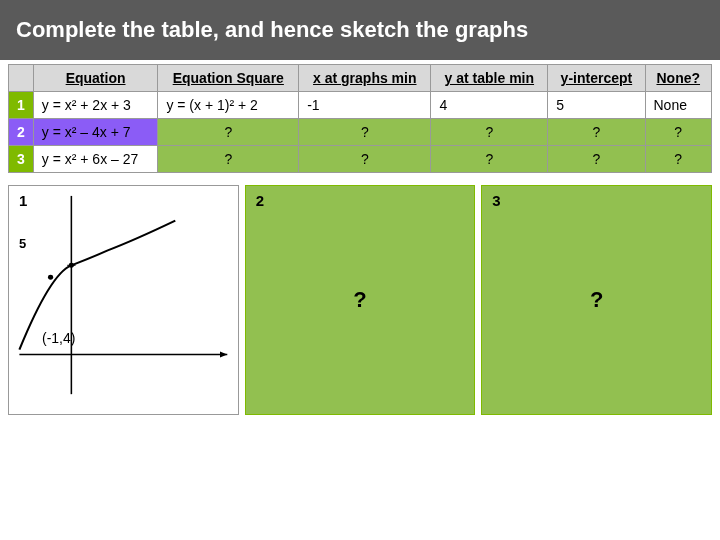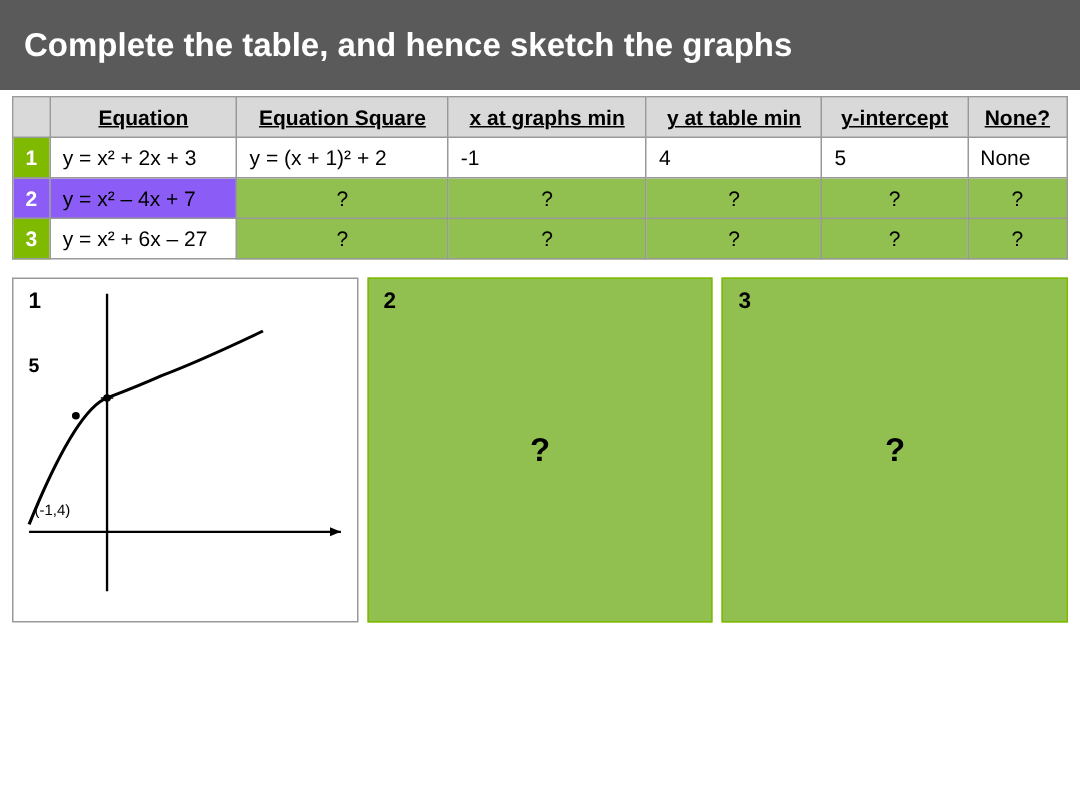--- a/index.html
+++ b/index.html
@@ -120,22 +120,23 @@
       top: 50px;
       left: 10px;
       font-size: 13px;
       font-weight: bold;
       color: #000;
     }
     .graph1-label-vertex {
       position: absolute;
       bottom: 68px;
       left: 14px;
-      font-size: 10px;
-      color: #000;
+      font-size: 14px;
+      color: #000;
+      padding-left: 19px;
     }
 
     svg.graph1-svg {
       position: absolute;
       top: 0; left: 0;
       width: 100%; height: 100%;
     }
   </style>
 </head>
 <body>

